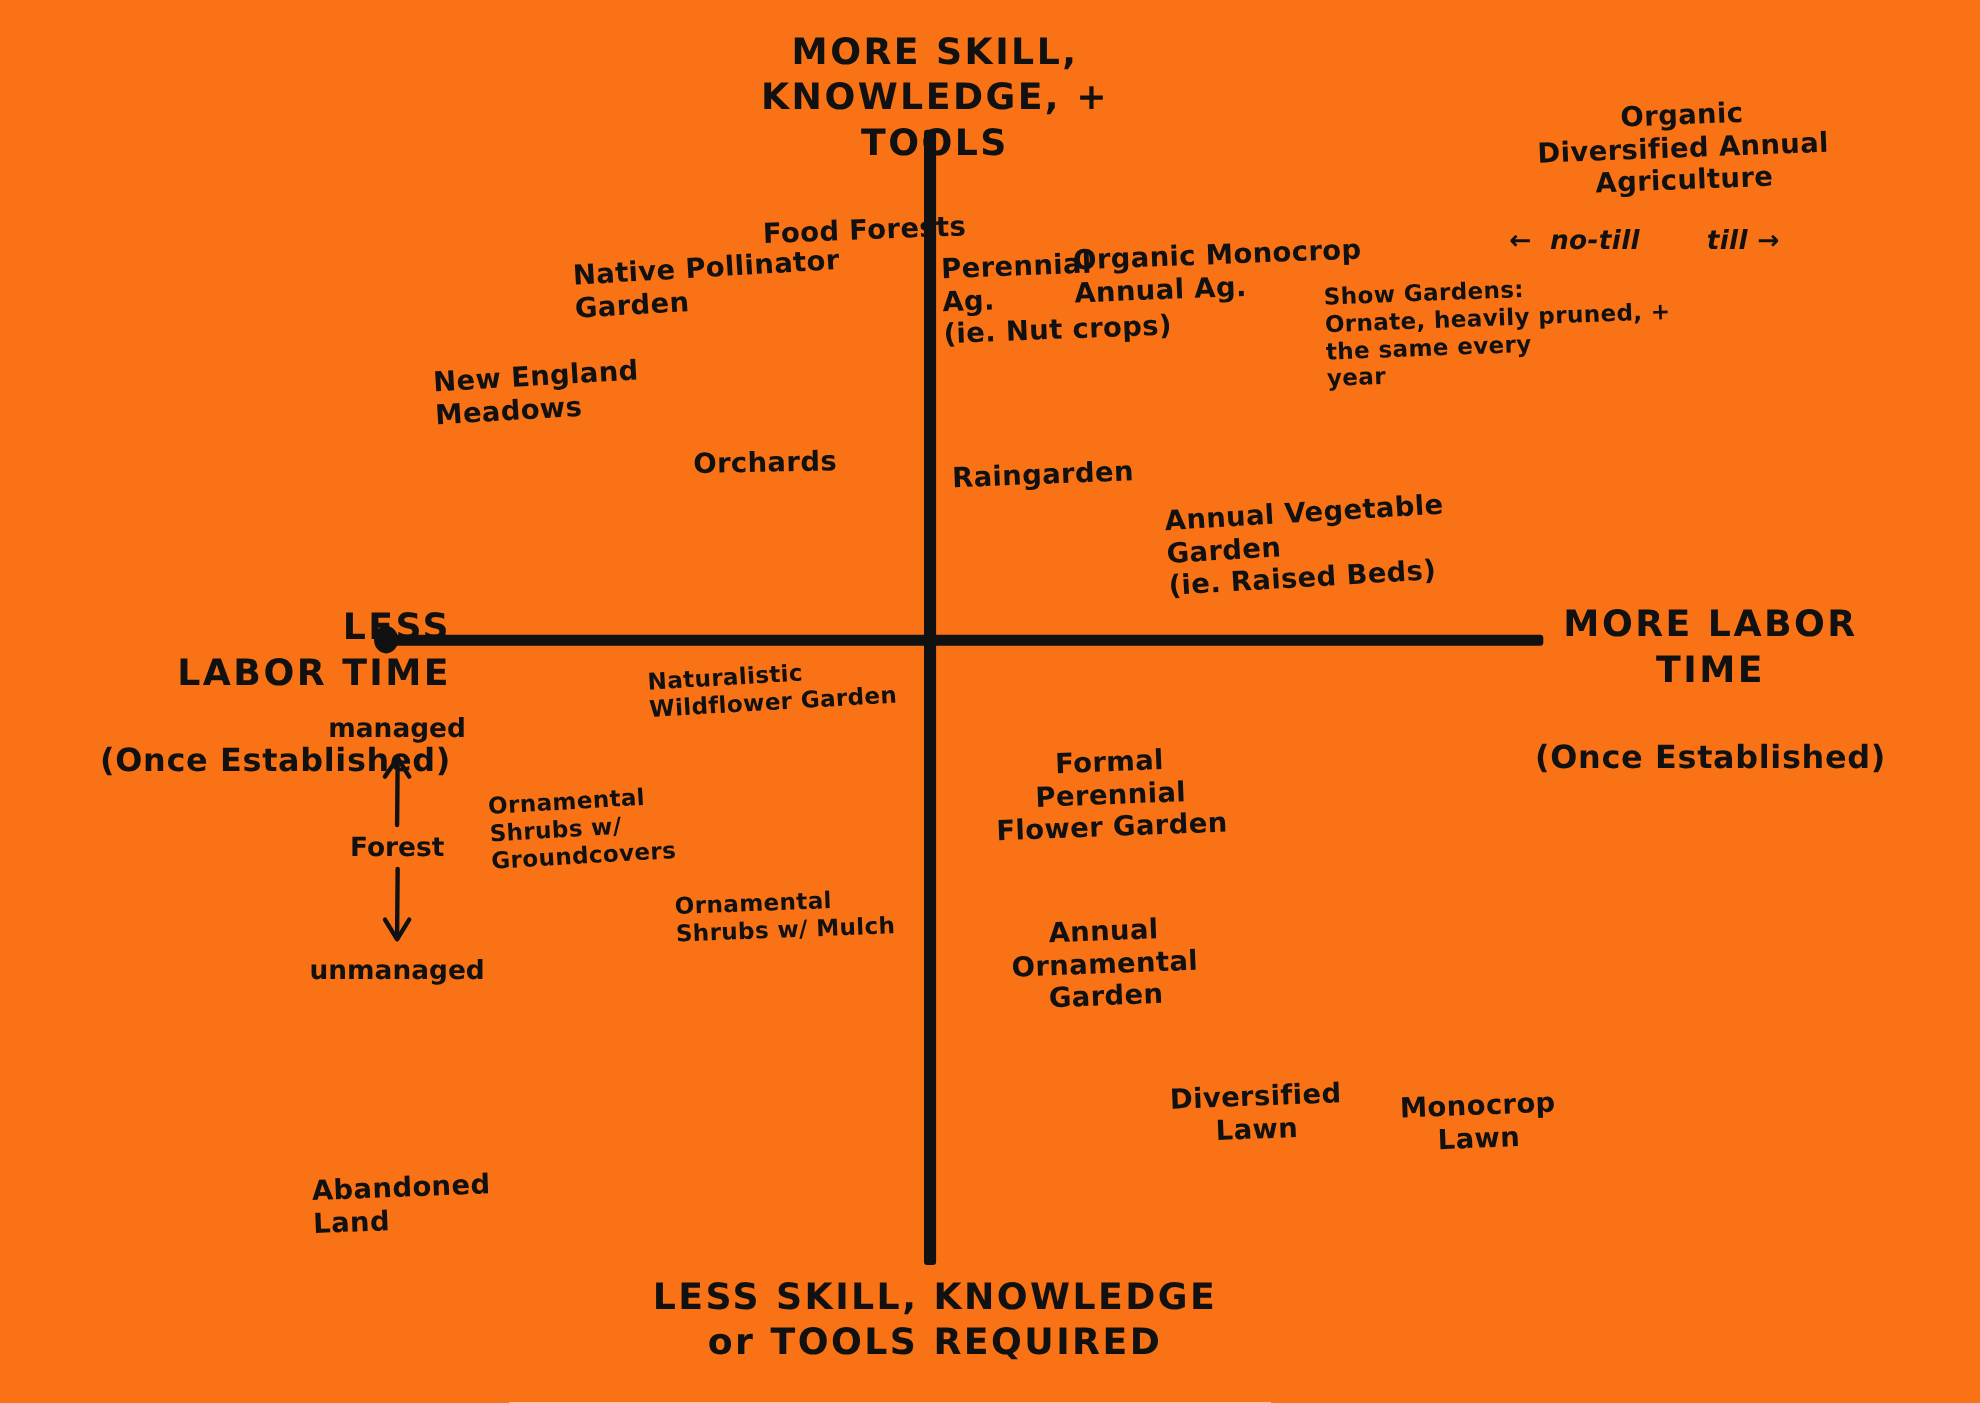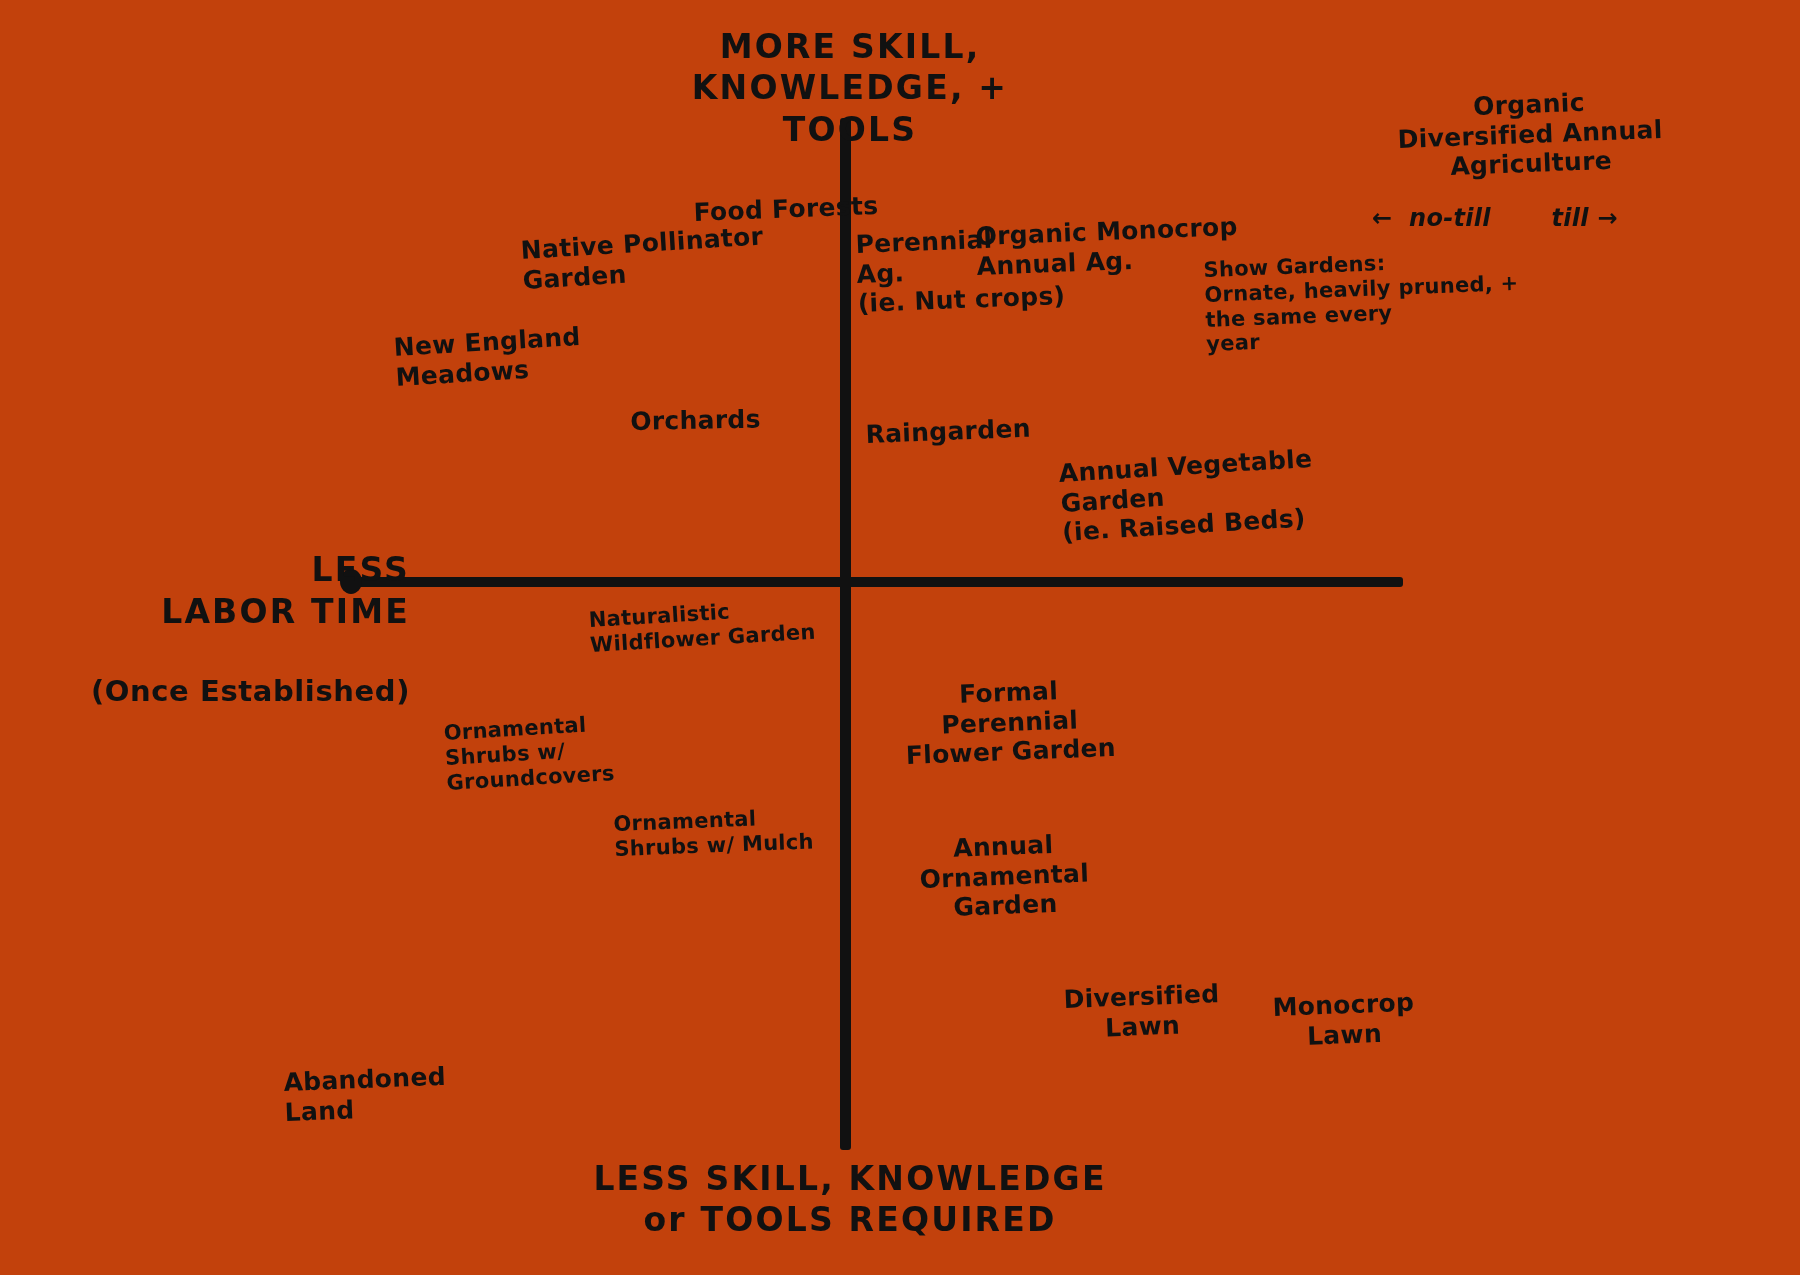--- a/index.html
+++ b/index.html
@@ -4,21 +4,21 @@
 <style>
   html, body {
     margin: 0;
     padding: 0;
     background: #ffffff;
   }
   #canvas {
     position: relative;
     width: 1800px;
     height: 1275px;
-    background: #c2410c;
+    background: #f97316;
     overflow: hidden;
     font-family: "DejaVu Sans", sans-serif;
     color: #111111;
   }
 
   
   .axis-v {
     position: absolute;
     left: 840px;
     top: 118px;
@@ -123,20 +123,25 @@
 
   <div class="lbl axis-cap hand" style="left:590px; top:1158px; width:520px;">LESS SKILL, KNOWLEDGE
 or TOOLS REQUIRED</div>
 
   <div class="lbl axis-cap hand" style="left:90px; top:508px; width:320px;text-align:right;">
     <div>LESS
 LABOR TIME</div>
     <div class="sub">(Once Established)</div>
   </div>
 
+  <div class="lbl axis-cap hand" style="left:1390px; top:505px; width:330px;">
+    <div>MORE LABOR
+TIME</div>
+    <div class="sub">(Once Established)</div>
+  </div>
 
   <div class="lbl item hand r-2" style="left:693px; top:198px;">Food Forests</div>
 
   <div class="lbl item hand r-3" style="left:520px; top:236px;">Native Pollinator
  Garden</div>
 
   <div class="lbl item hand r-3" style="left:393px; top:333px;">New England
    Meadows</div>
 
   <div class="lbl item hand r-1" style="left:630px; top:407px;">Orchards</div>
@@ -176,20 +181,33 @@
   <div class="lbl item small hand r-3" style="left:443px; top:721px;">Ornamental
 Shrubs w/
  Groundcovers</div>
 
   <div class="lbl item small hand r-2" style="left:613px; top:812px;">Ornamental
 Shrubs w/ Mulch</div>
 
   <div class="lbl item hand r-2" style="left:283px; top:1068px;">Abandoned
    Land</div>
 
+  <div class="arrow-col">
+    <div class="arrow-word hand">managed</div>
+    <svg class="arrow-svg" width="40" height="76" viewBox="0 0 40 76">
+      <path d="M20 74 L20.5 16" stroke="#111" stroke-width="4" fill="none" stroke-linecap="round"></path>
+      <path d="M9 30 L20.5 13 L31 30" stroke="#111" stroke-width="4" fill="none" stroke-linecap="round" stroke-linejoin="round"></path>
+    </svg>
+    <div class="arrow-word hand" style="margin-top:4px;">Forest</div>
+    <svg class="arrow-svg" width="40" height="82" viewBox="0 0 40 82">
+      <path d="M20.5 6 L20 66" stroke="#111" stroke-width="4" fill="none" stroke-linecap="round"></path>
+      <path d="M9 52 L20 70 L31 52" stroke="#111" stroke-width="4" fill="none" stroke-linecap="round" stroke-linejoin="round"></path>
+    </svg>
+    <div class="arrow-word hand" style="margin-top:2px;">unmanaged</div>
+  </div>
 
   <div class="lbl item hand r-2" style="left:903px; top:682px; text-align:center;">Formal
 Perennial
 Flower Garden</div>
 
   <div class="lbl item hand r-2" style="left:918px; top:835px; text-align:center;">Annual
 Ornamental
 Garden</div>
 
   <div class="lbl item hand r-2" style="left:1063px; top:985px; text-align:center;">Diversified

